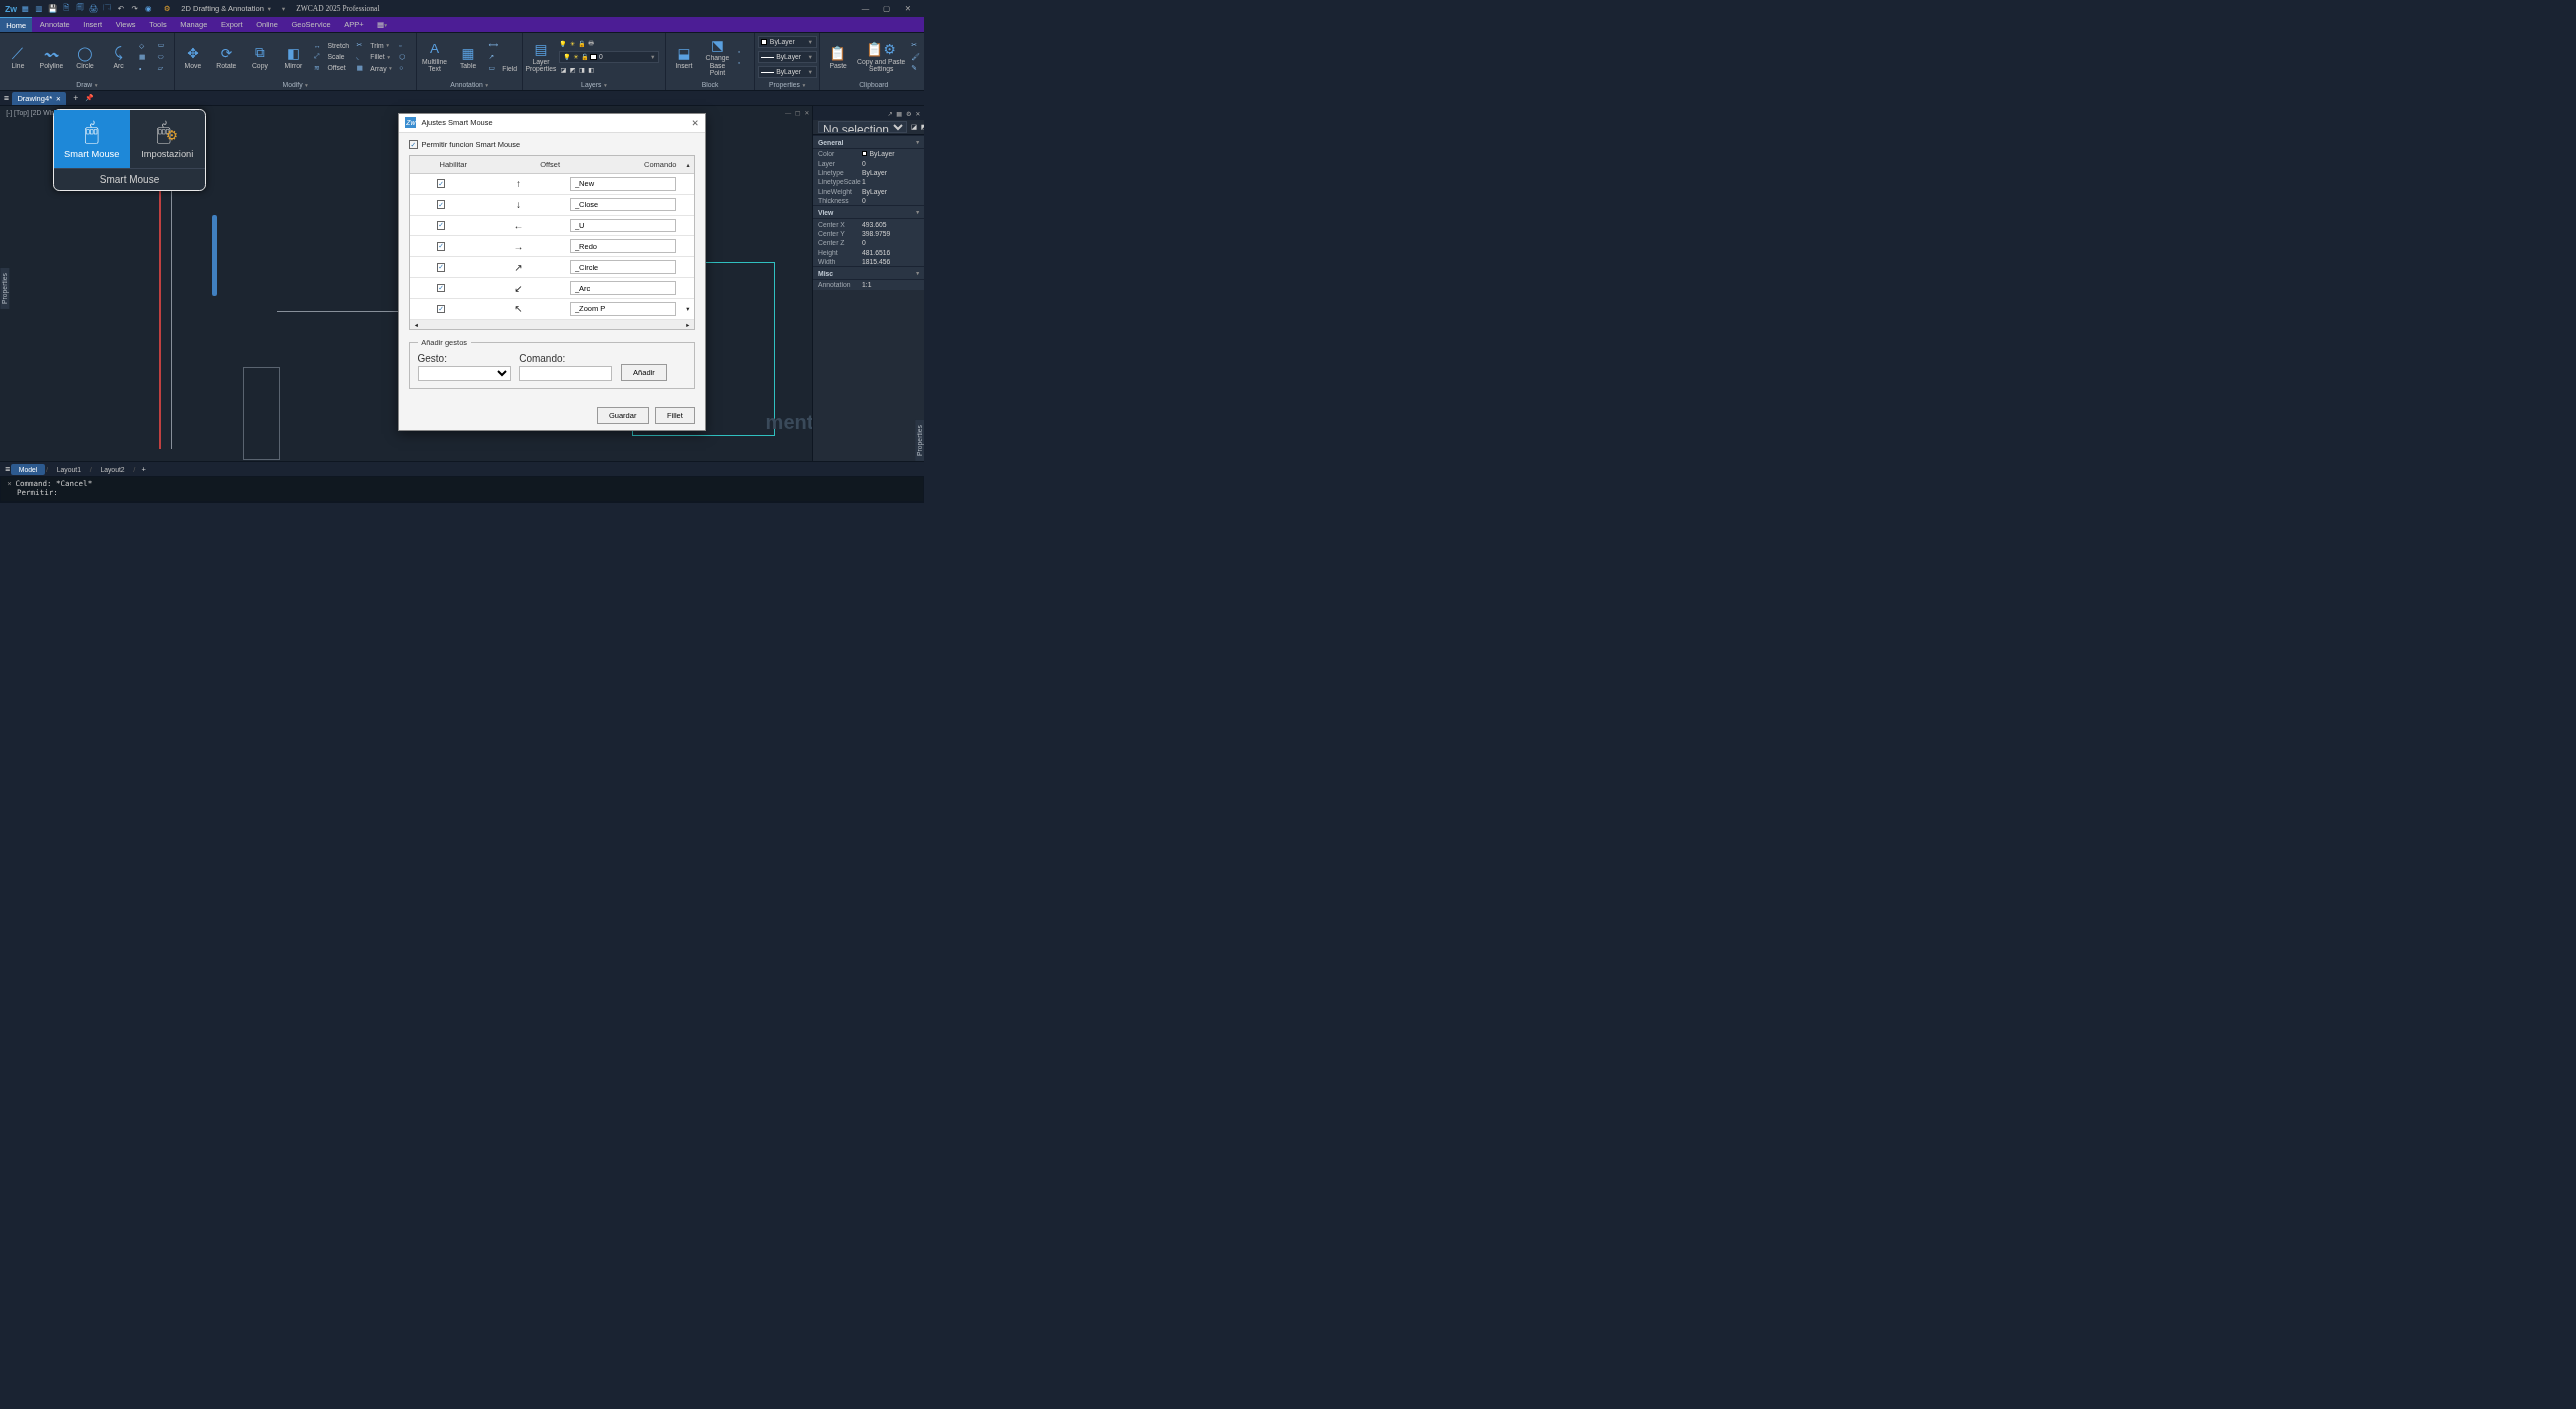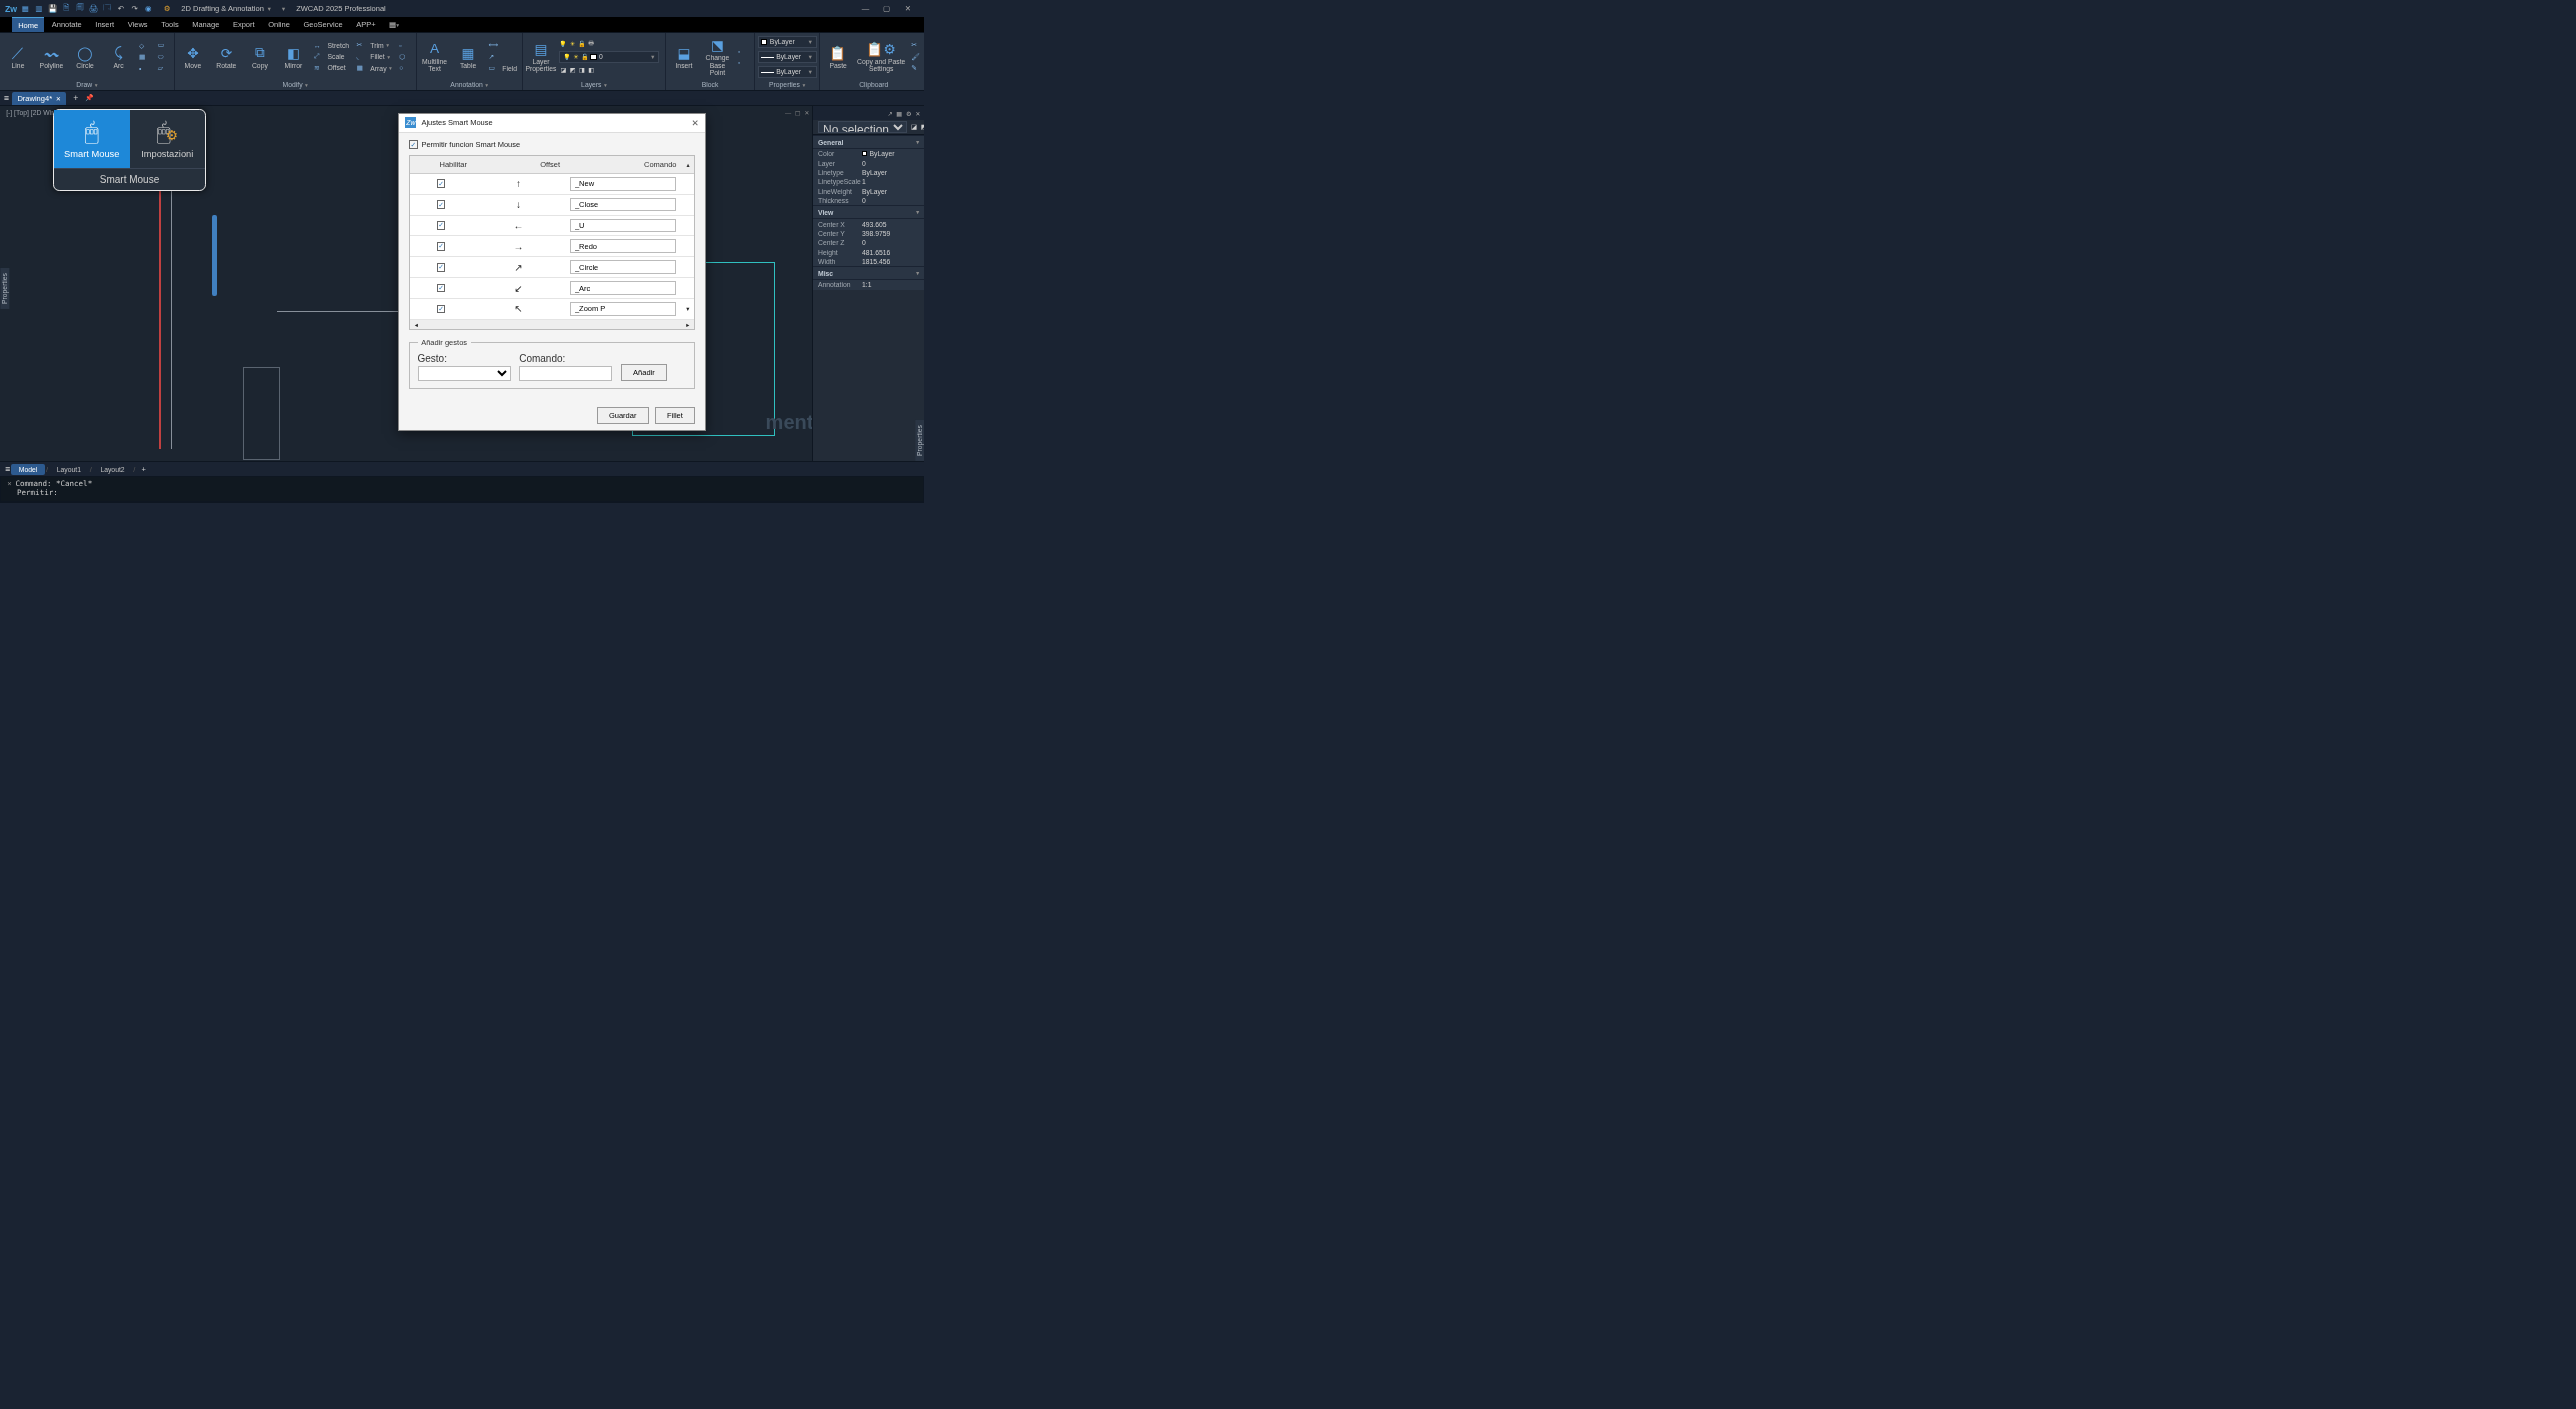--- a/index.html
+++ b/index.html
@@ -20,31 +20,31 @@
   display: flex;
   align-items: center;
   padding: 0 5px;
   gap: 2.5px;
 }
 .titlebar .app-icon { color: #4a9fd8; font-weight: bold; font-size: 8.7px; }
 .qat-btn { width: 11.2px; height: 11.2px; display: flex; align-items: center; justify-content: center; color: #c0c0c0; cursor: pointer; }
 .qat-btn.blue { color: #5aa0e0; }
 .titlebar-center { display: flex; align-items: center; gap: 5px; margin-left: 5px; }
 .workspace-select { color: #c0c0c0; display: flex; align-items: center; gap: 2.5px; padding: 1.2px 3.7px; }
-.app-title { color: #c0c0c0; margin-left: 7.5px; }
+.app-title { color: #c0c0c0; margin-left: 7.5px; font-family: Liberation Serif, serif; }
 .titlebar-right { margin-left: auto; display: flex; gap: 6.2px; color: #aaa; padding-right: 3.7px; }
 .win-btn { width: 15px; height: 12.5px; display: flex; align-items: center; justify-content: center; cursor: pointer; }
 
 
 .menubar {
   height: 15px;
-  background: #000000;
+  background: #4c1d95;
   display: flex;
   align-items: center;
-  padding: 0 12px;
+  padding: 0 0;
   gap: 1.2px;
 }
 .menu-item { padding: 2.5px 6.2px; color: #c0c0c0; cursor: pointer; }
 .menu-item.active { background: #2d5a8f; color: #fff; border-top: 1.2px solid #4a9fd8; }
 
 
 .ribbon {
   height: 59px;
   background: #2a3544;
   display: flex;

